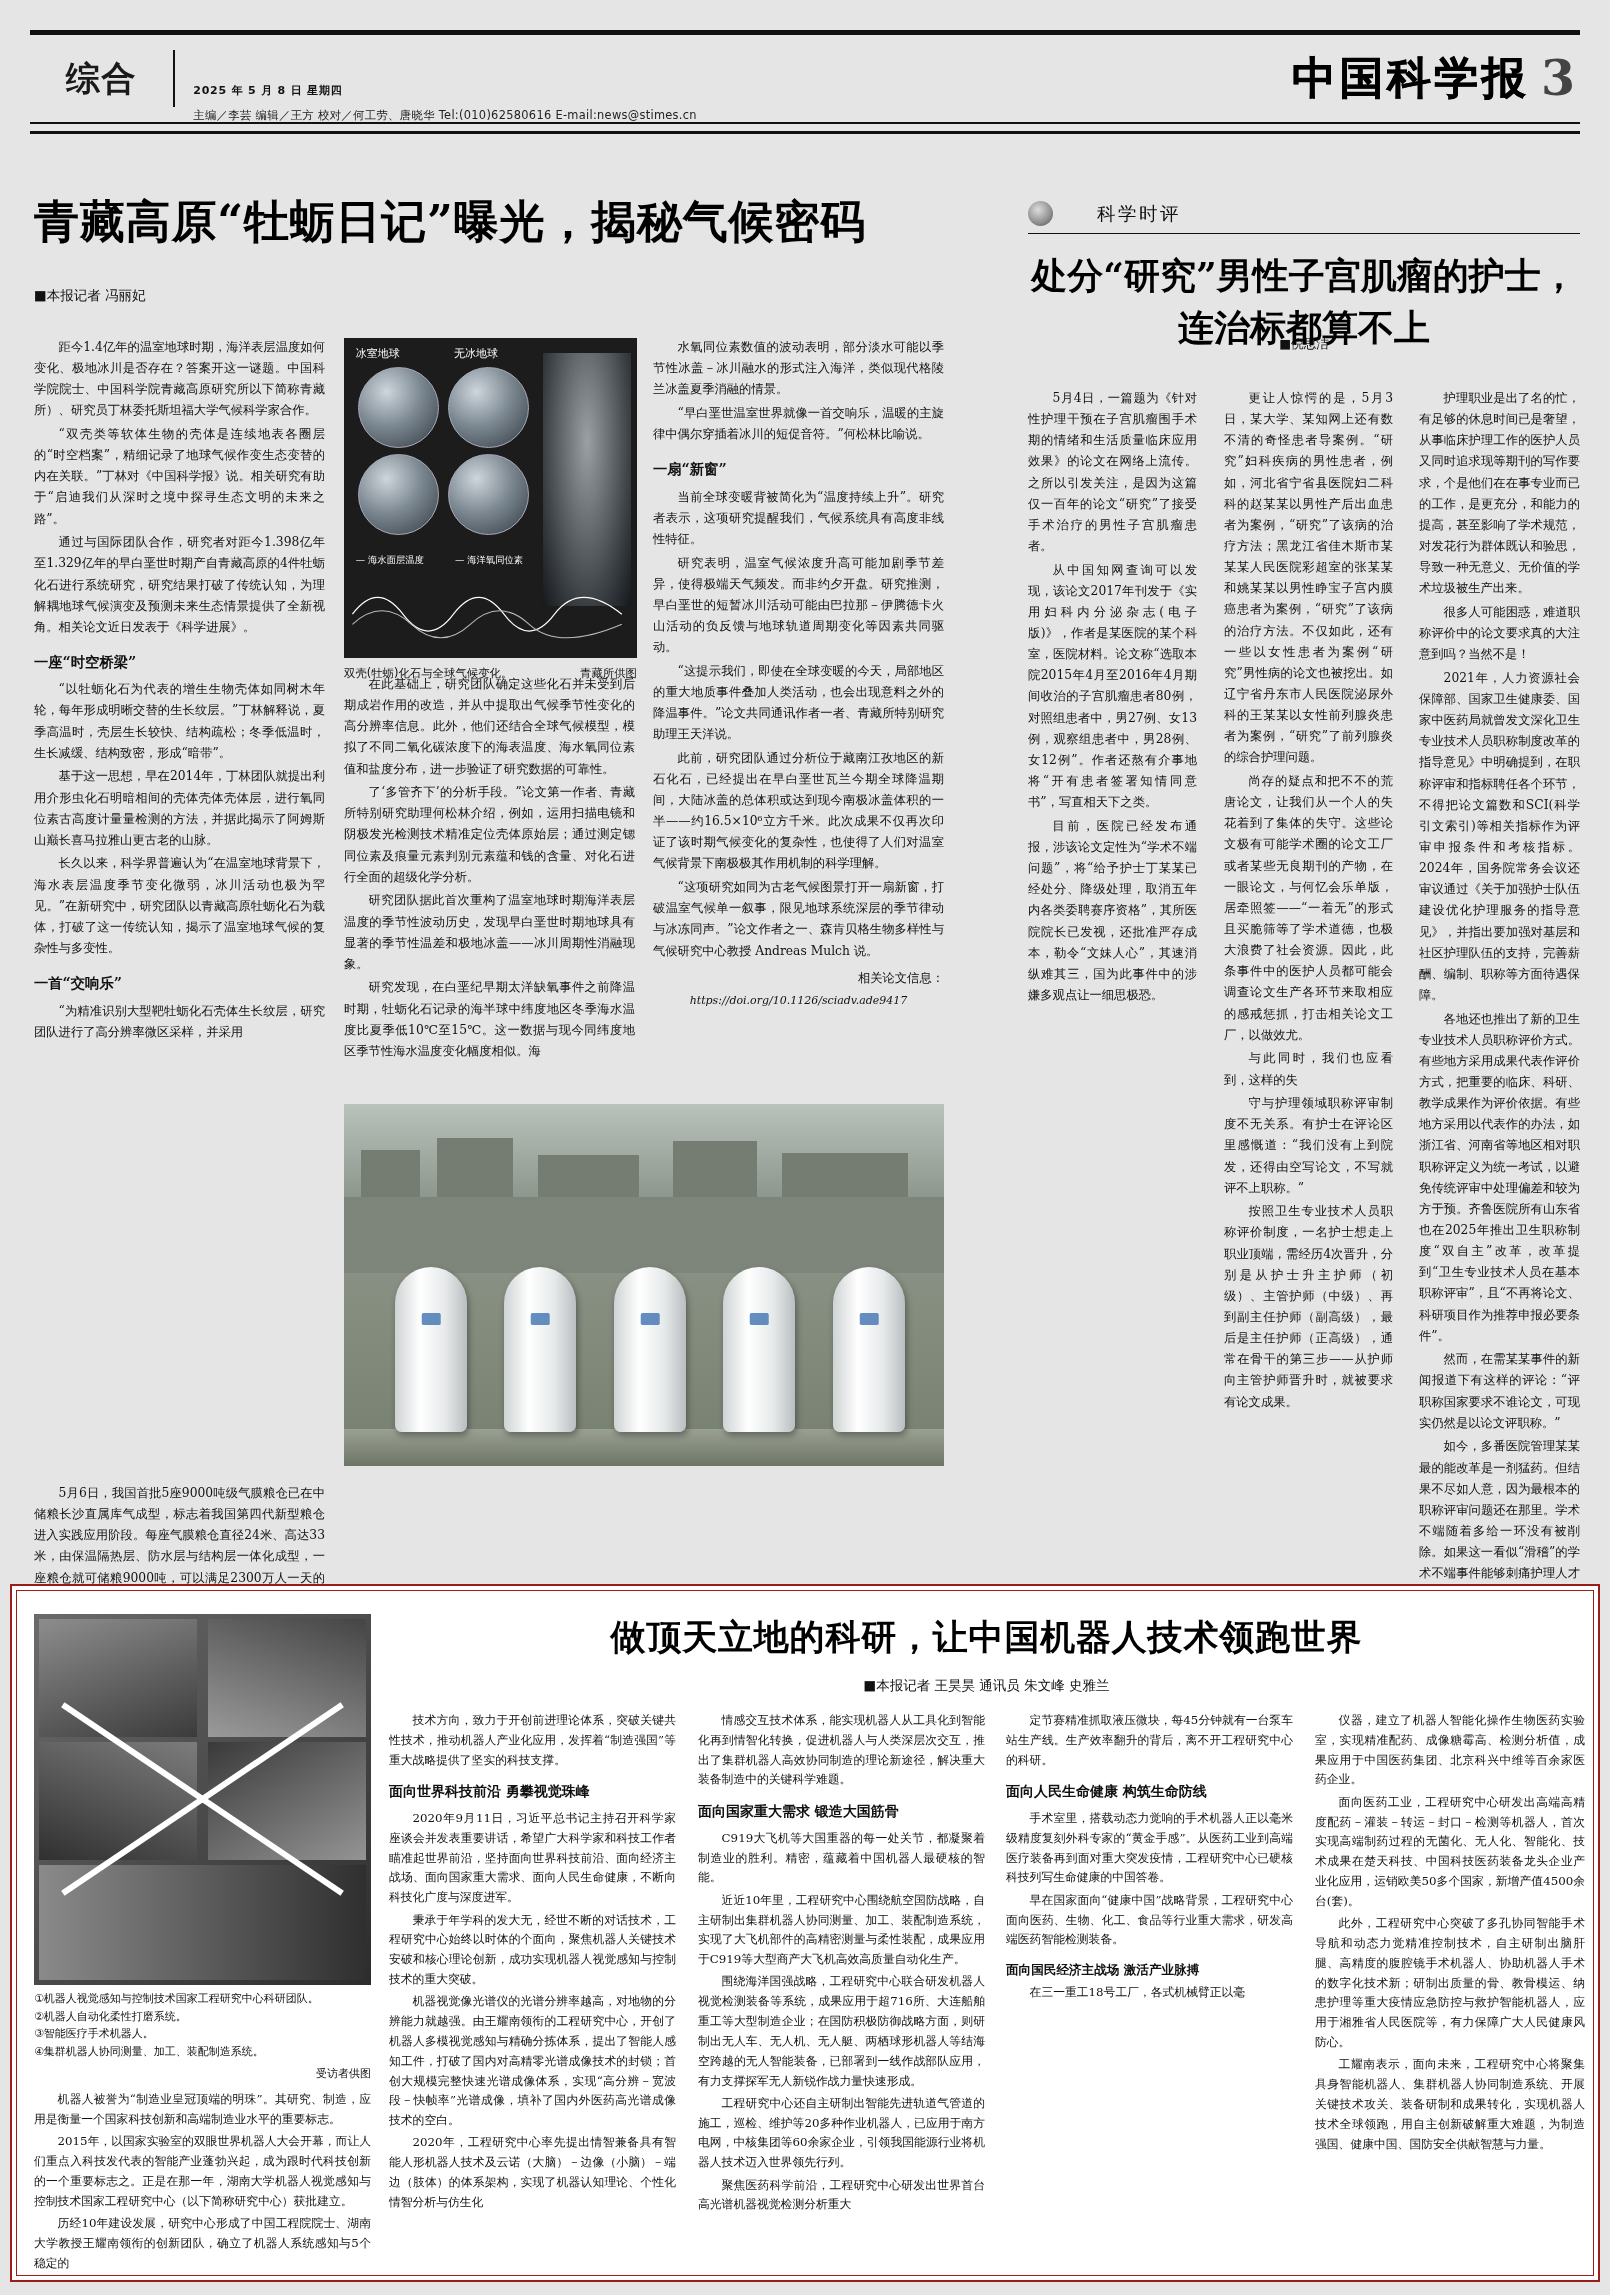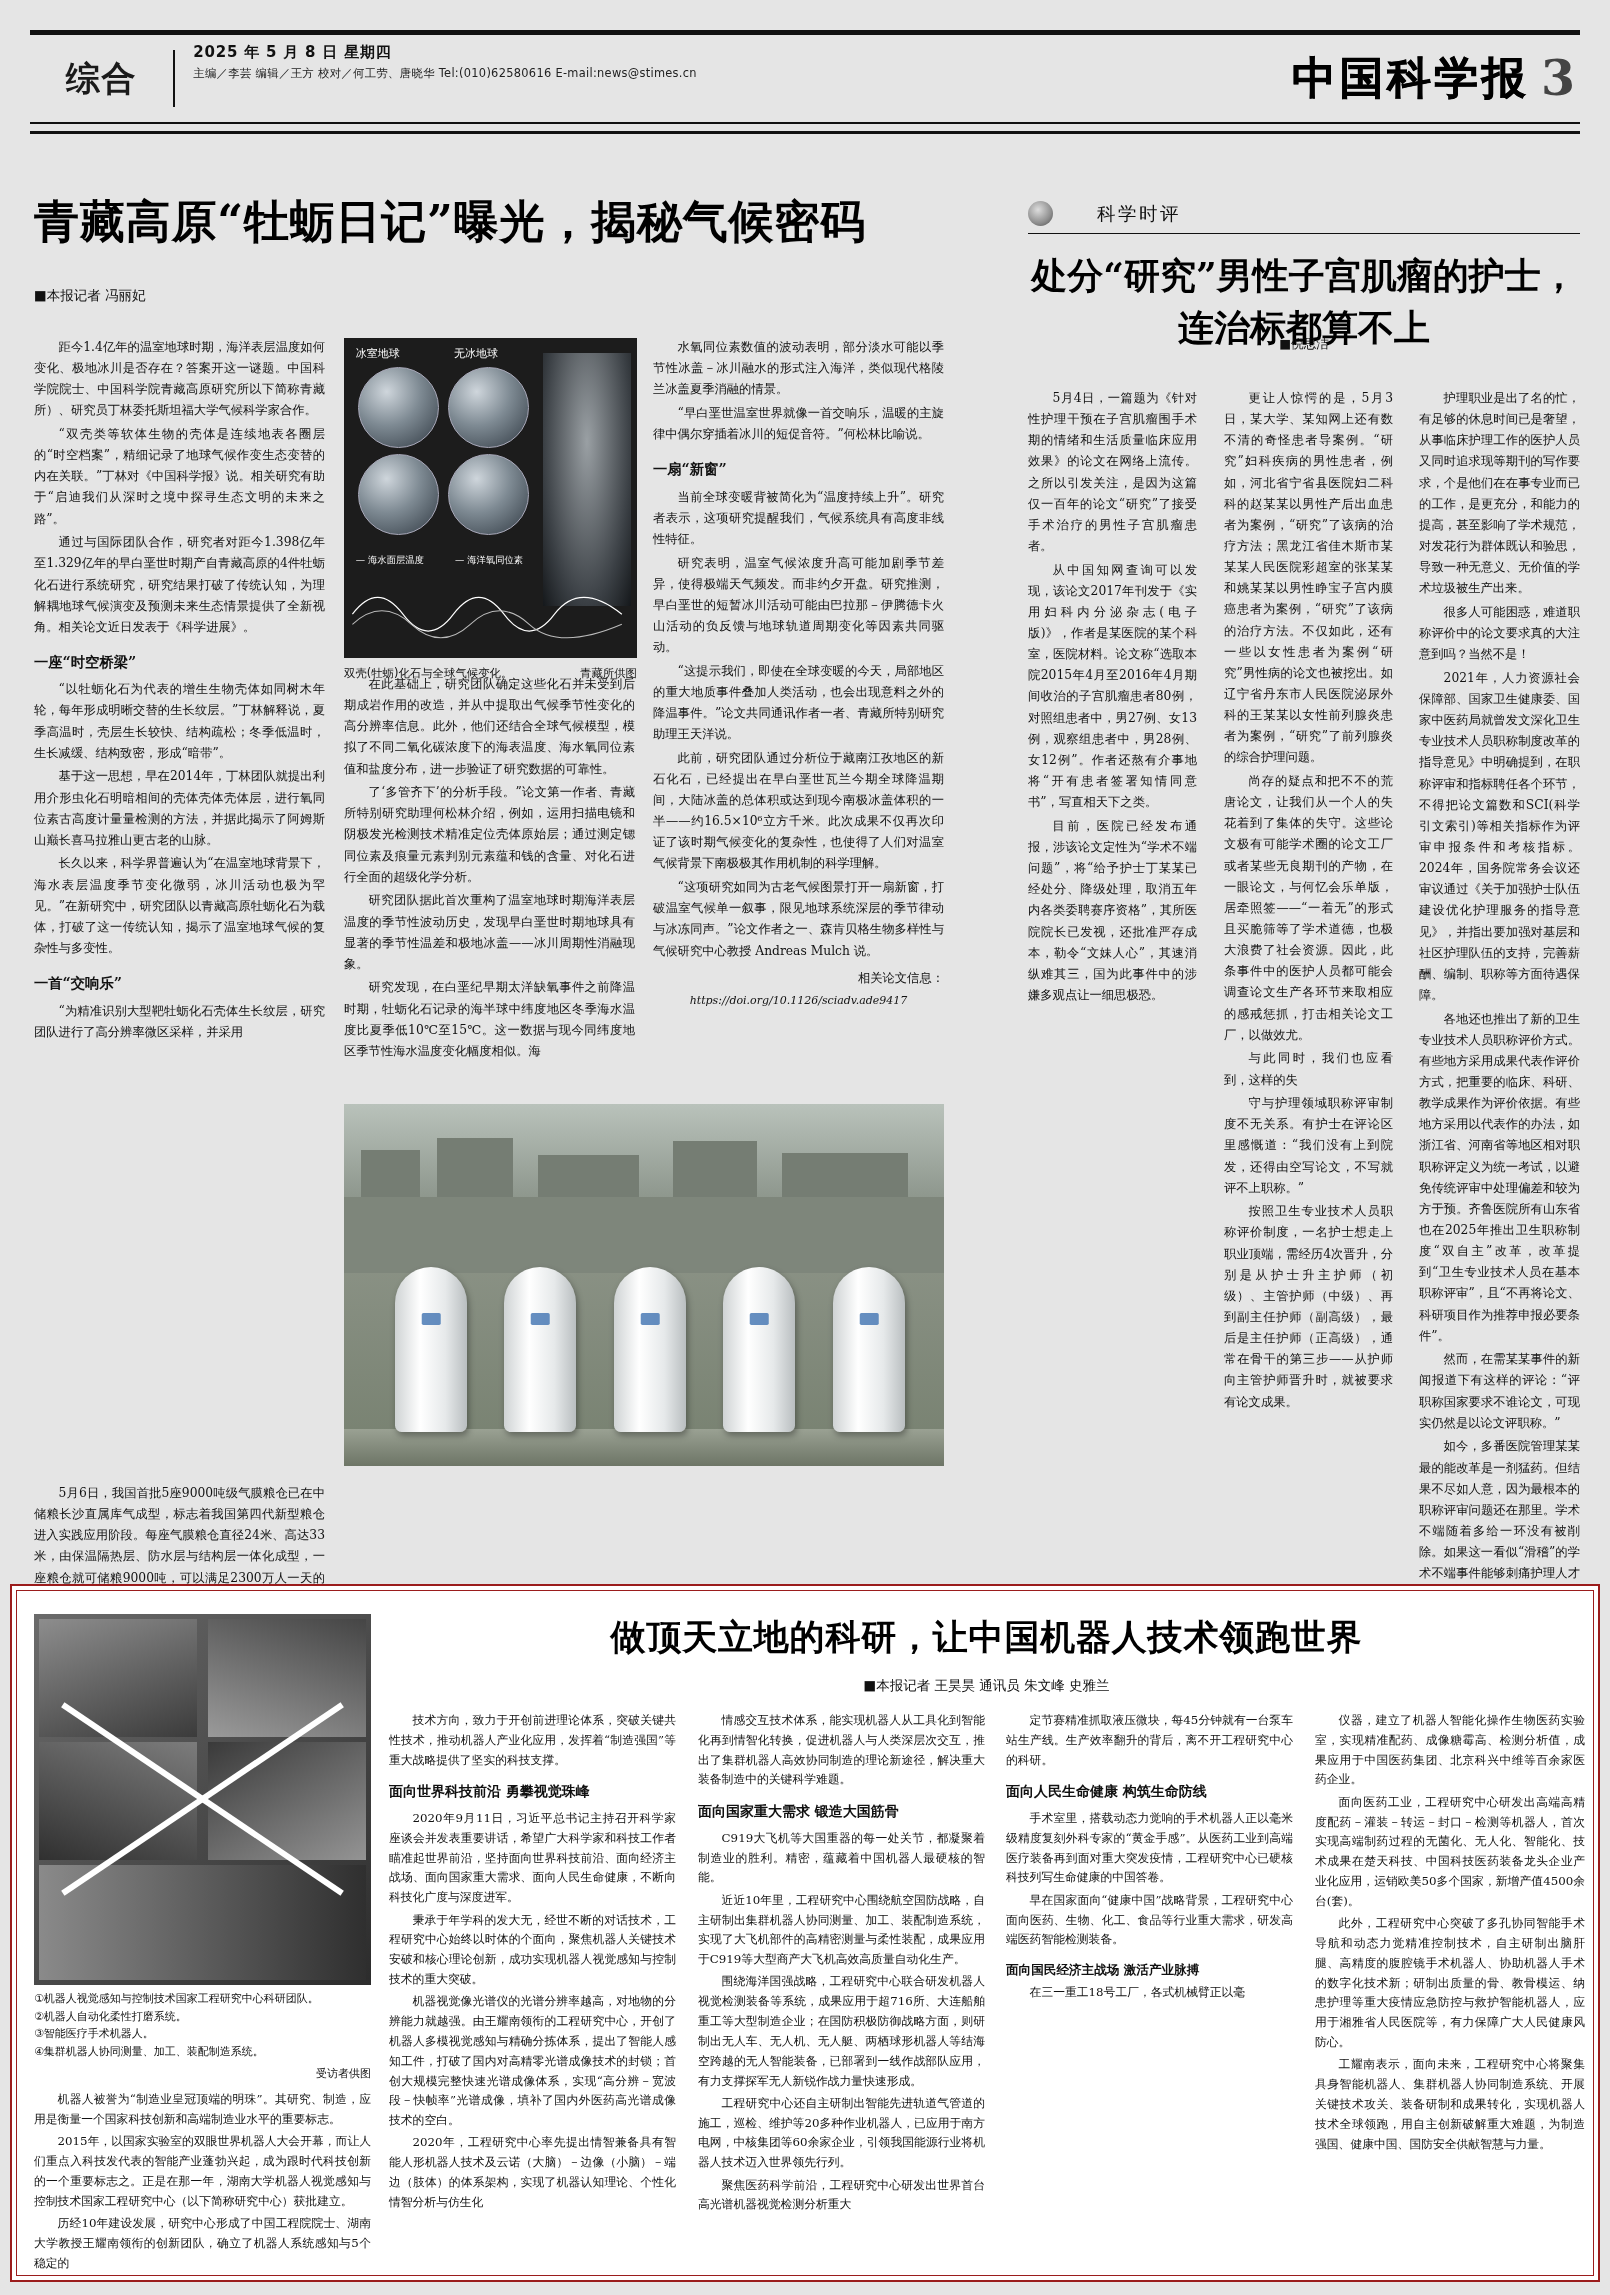--- a/index.html
+++ b/index.html
@@ -21,22 +21,22 @@
     display:flex; align-items:stretch;
   }
   .mh-section {
     width:143px; display:flex; align-items:center; justify-content:center;
     font-family:"DejaVu Sans","Liberation Sans",sans-serif;
     font-size:34px; font-weight:bold; letter-spacing:1.7px;
     color:#1a1a1a;
   }
   .mh-vline { width:1.7px; background:#111; margin:15px 0; }
   .mh-meta { padding:8.4px 0 0 18.5px; flex:1; }
-  .mh-date { font-size:15px; font-weight:bold; color:#111; letter-spacing:0.8px; }
-  .mh-imprint { font-size:11.4px; color:#222; margin-top:4px; letter-spacing:0.3px; }
+  .mh-date { font-size:11px; font-weight:bold; color:#111; letter-spacing:0.8px;margin-top:40px; }
+  .mh-imprint { font-size:11.4px; color:#222; margin-top:10px; letter-spacing:0.3px; }
   .mh-title {
     display:flex; align-items:center; gap:11.8px; padding-right:5px;
   }
   .mh-title-cn {
     font-family:"DejaVu Serif","Liberation Serif",serif;
     font-weight:bold; font-size:44px; letter-spacing:3.4px; color:#000;
     -webkit-text-stroke:0.5px #000;
   }
   .mh-pageno {
     font-family:"DejaVu Serif","Liberation Serif",serif;

